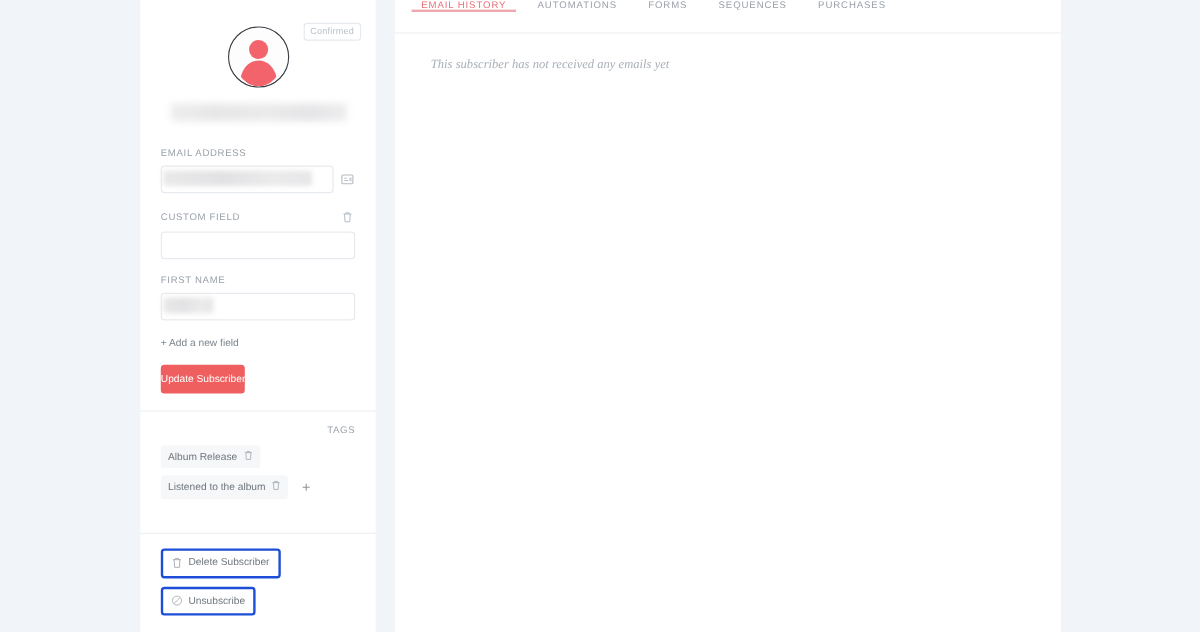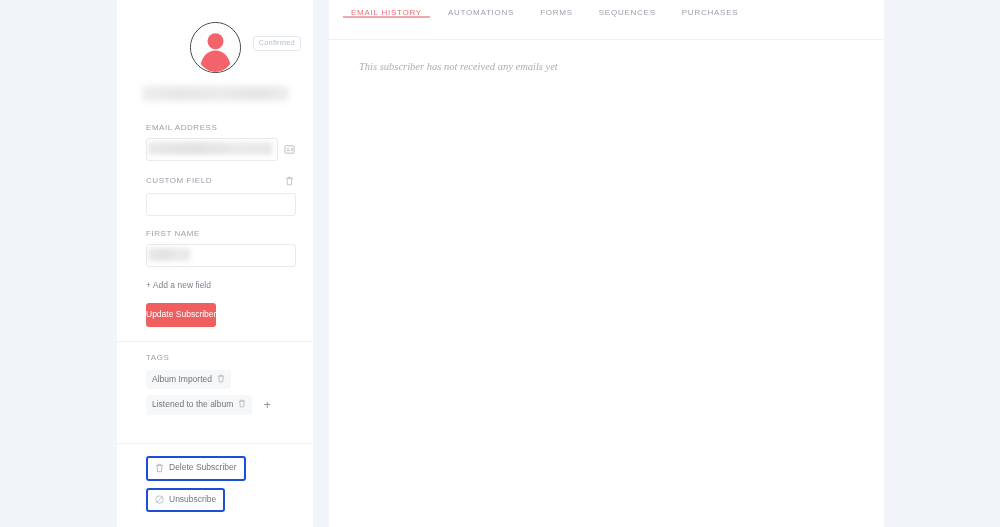--- a/index.html
+++ b/index.html
@@ -22,25 +22,25 @@
   }
 
   
   .subscriber-card {
     width: 196px;
     min-height: 527px;
     background: #ffffff;
     position: relative;
     padding: 0;
   }
-  .card-inner { padding: 0 17px; margin-left: 12px; }
+  .card-inner { padding: 0 17px; }
 
   .status-badge {
     position: absolute;
-    top: 36px; right: 12px;
+    top: 19px; right: 12px;
     font-size: 7.5px;
     color: #b9c0c8;
     border: 1px solid #e6eaee;
     border-radius: 3px;
     padding: 2px 5px 3px;
     letter-spacing: .2px;
     background: #fff;
     line-height: 1;
   }
 
@@ -147,21 +147,21 @@
     line-height: 1;
     font-family: "Liberation Sans", sans-serif;
   }
 
   .divider {
     height: 1px;
     background: #eef1f4;
     margin: 14px 0 0 0;
   }
 
-  .tags-section { padding-top: 11px; }
+  .tags-section { padding-top: 11px; text-align: right; }
   .tag-list { display: flex; flex-direction: column; gap: 6px; margin-top: 8px; }
   .tag-row { display: flex; align-items: center; gap: 8px; }
   .tag-pill {
     display: inline-flex;
     align-items: center;
     gap: 5px;
     background: #f6f7f9;
     border-radius: 3px;
     padding: 4px 6px 5px;
     font-size: 8.5px;
@@ -194,25 +194,25 @@
 
   
   .history-card {
     width: 555px;
     min-height: 527px;
     background: #ffffff;
     position: relative;
   }
   .tabbar {
     display: flex;
-    align-items: center;
+    align-items: flex-start;
     gap: 0;
     border-bottom: 1px solid #eef1f4;
     padding: 0 0 15px 9px;
-    height: 40px;
+    height: 28px;
   }
   .tab {
     display: inline-flex;
     align-items: center;
     font-size: 8px;
     letter-spacing: .75px;
     color: #9aa1a9;
     text-transform: uppercase;
     padding: 0 13px;
     cursor: pointer;
@@ -316,21 +316,21 @@
     </div>
 
     <div class="divider"></div>
 
     <div class="card-inner tags-section">
       <span class="field-label">TAGS</span>
       <div class="tag-list">
 
         <div class="tag-row">
           <span class="tag-pill">
-            <span>Album Imported</span>
+            <span>Album Release</span>
             <span class="gi">
               <svg width="8" height="9" viewBox="0 0 10 11" fill="none" stroke="#a7aeb5" stroke-width="0.9">
                 <path d="M1.3 2.6h7.4"></path>
                   <path d="M3.6 2.6V1.4h2.8v1.2"></path>
                 <path d="M2.3 2.6l.5 7.1h4.4l.5-7.1"></path>
               </svg>
             </span>
           </span>
         </div>
 

